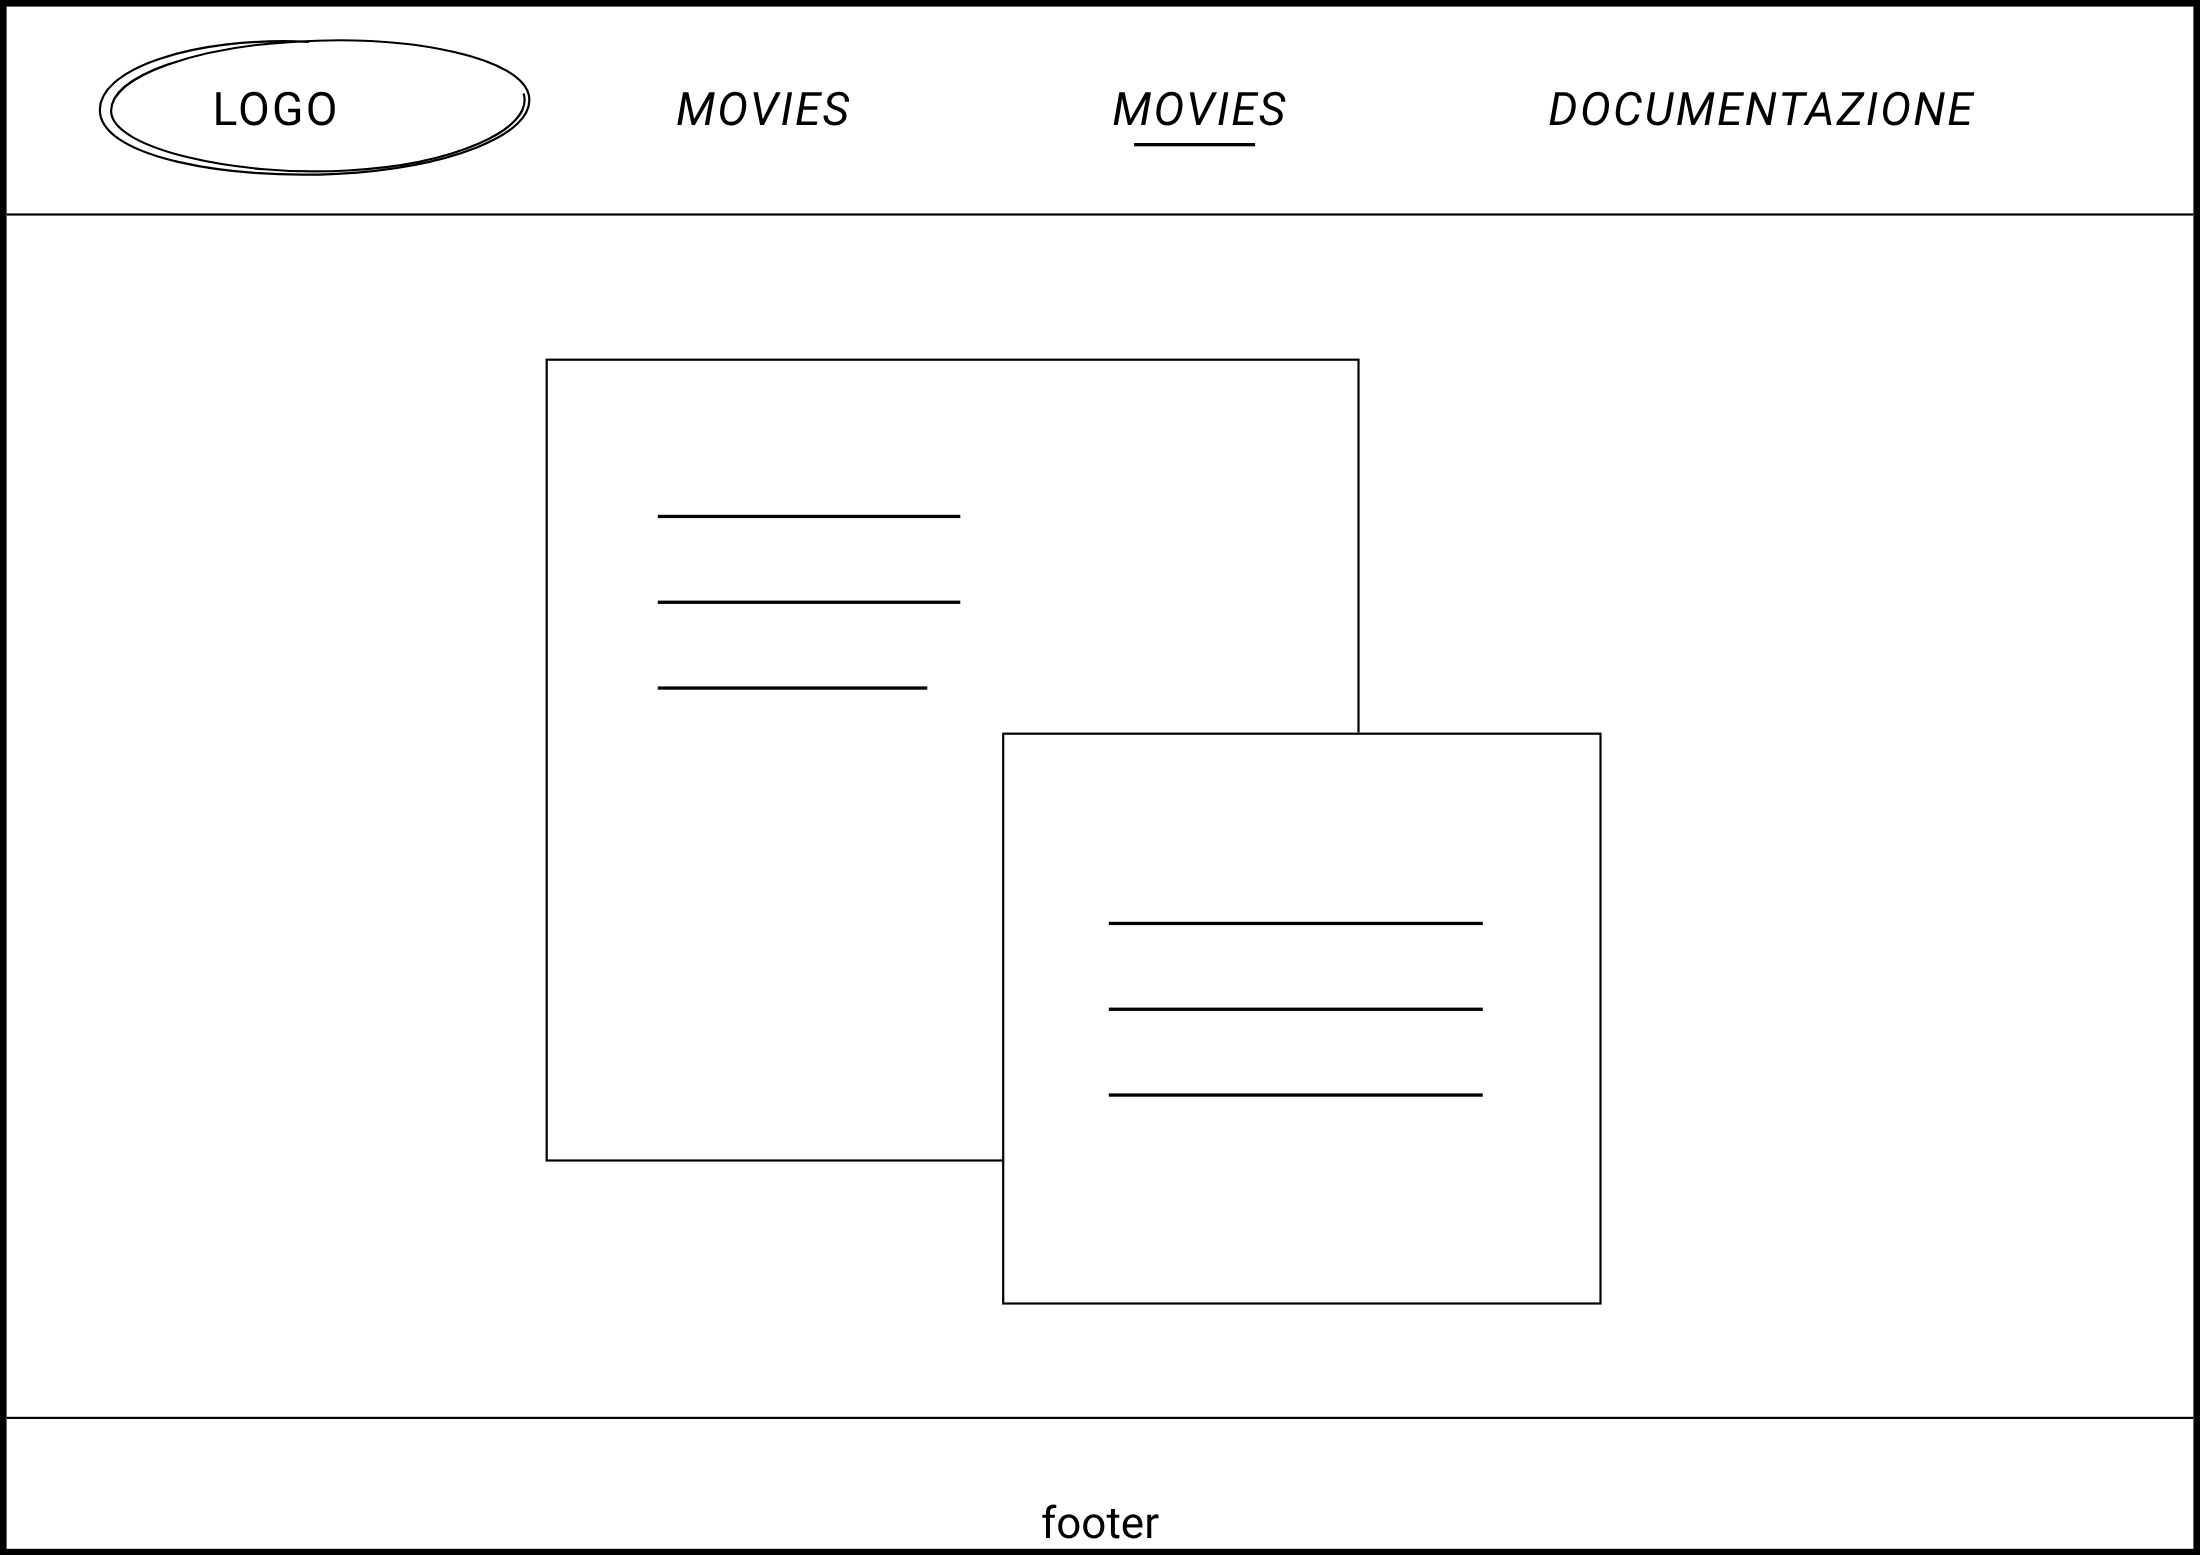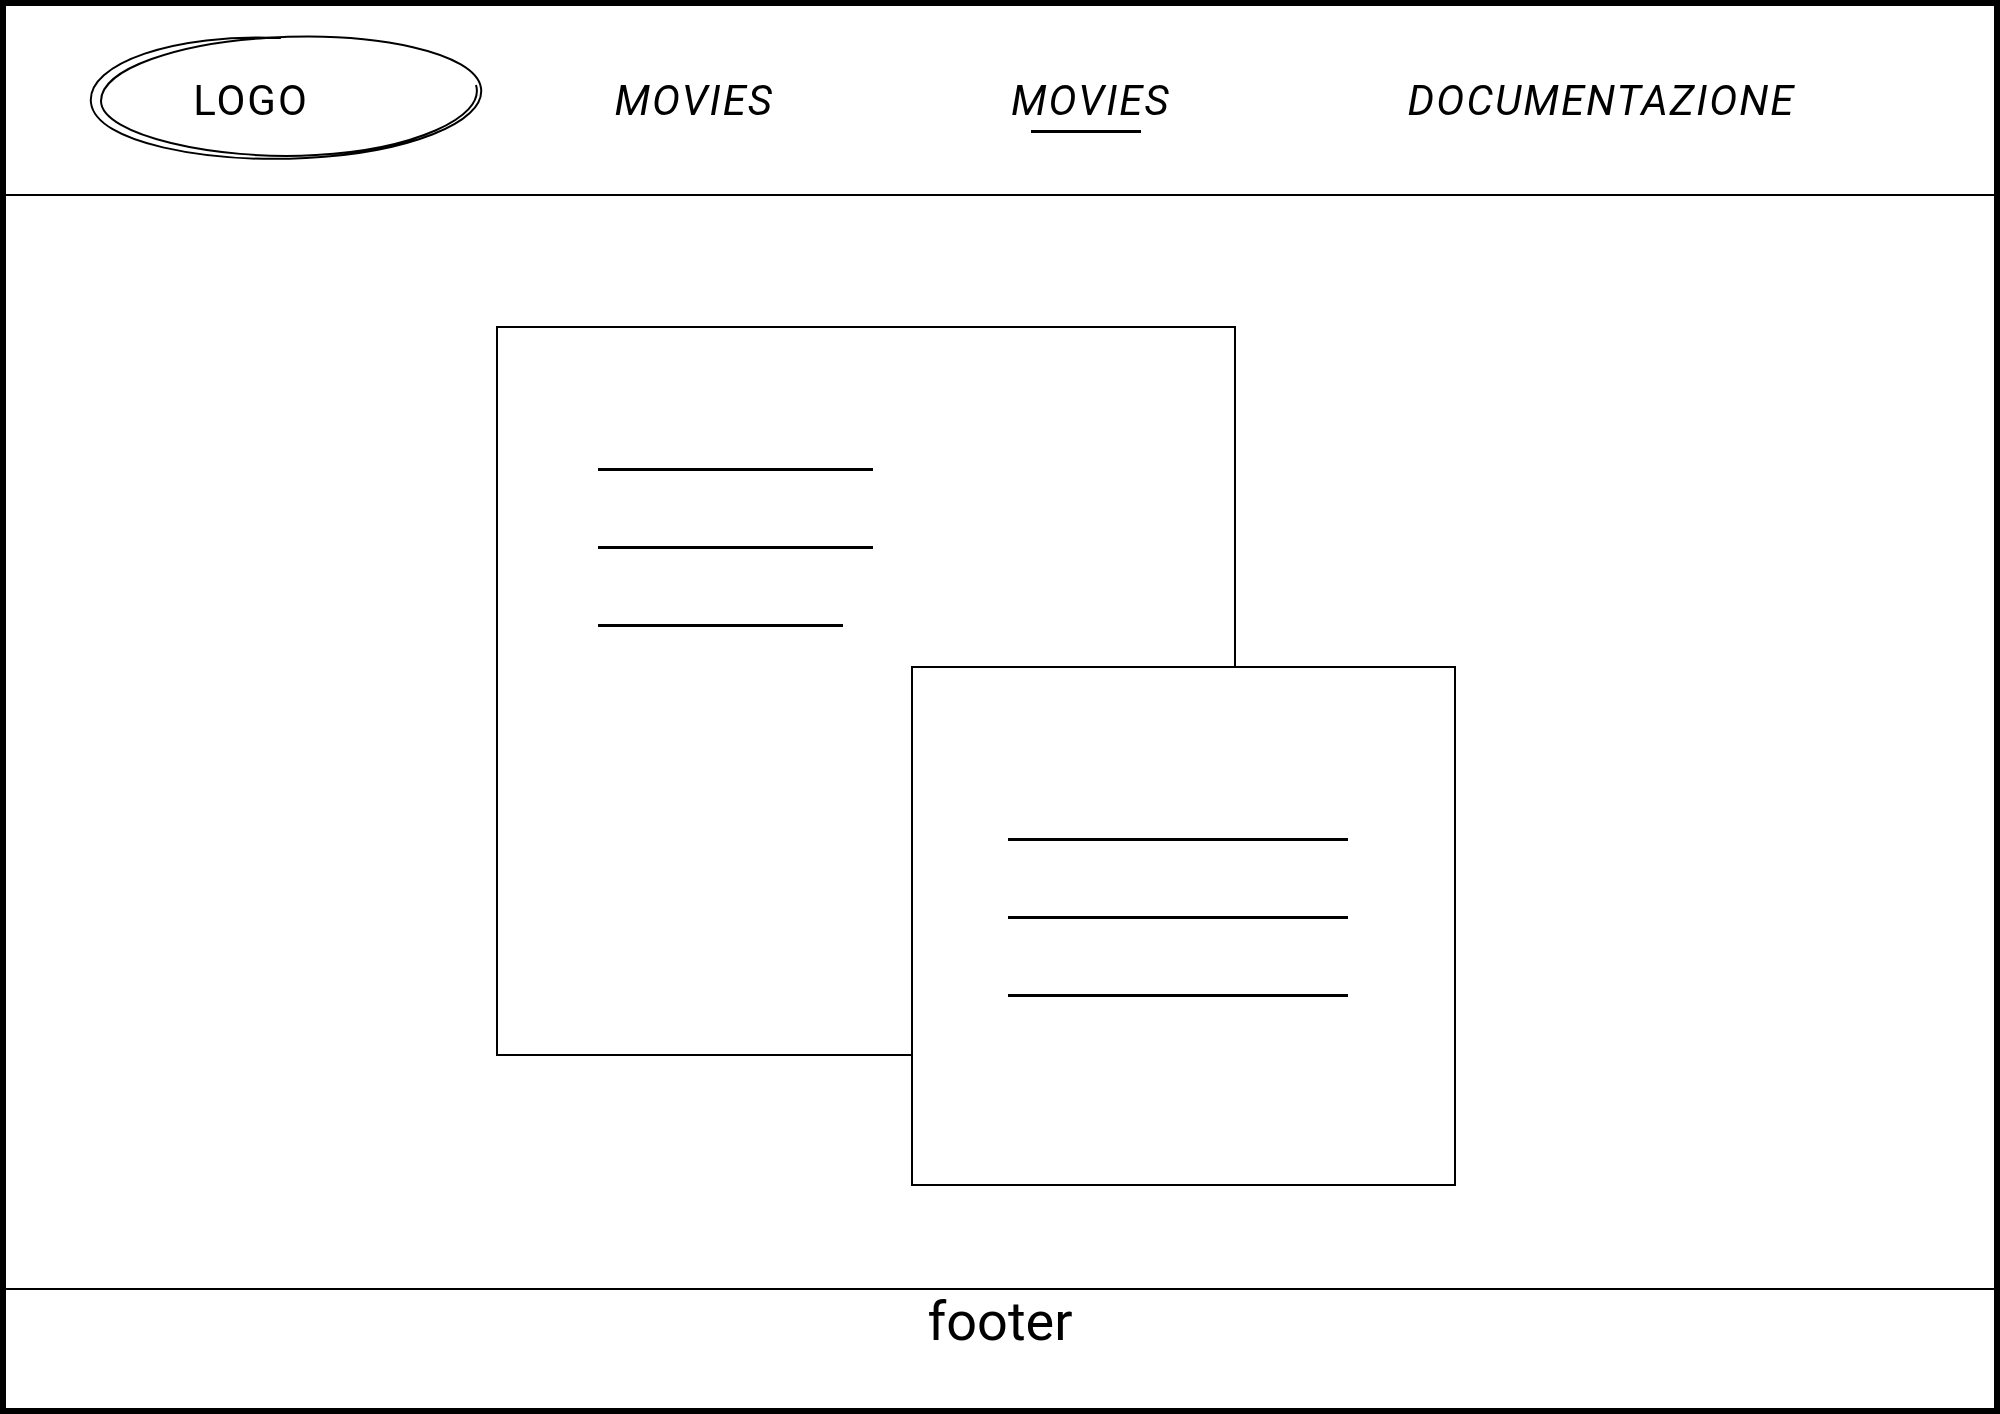--- a/index.html
+++ b/index.html
@@ -124,23 +124,23 @@
     .card-small .ph-line { width: 340px; }
     .card-small .ph-line.last { margin-bottom: 0; }
     .footer {
       position: absolute;
       bottom: 0;
       left: 0;
       width: 100%;
       height: 120px;
       border-top: 2px solid #000;
       display: flex;
-      align-items: flex-start;
+      align-items: flex-end;
       justify-content: center;
-      font-size: 54px;
+      font-size: 40px;
       font-weight: 400;
     }
   </style>
 </head>
 <body>
 
 <div class="frame">
 
   <div class="header">
     <div class="logo-wrap">

